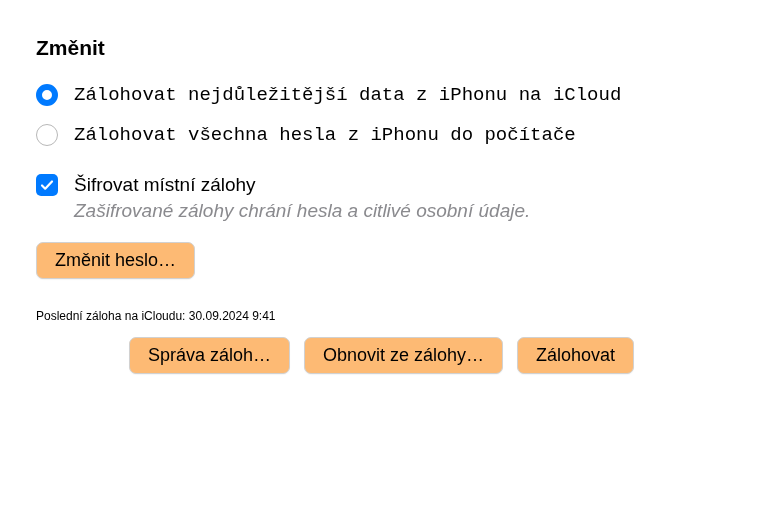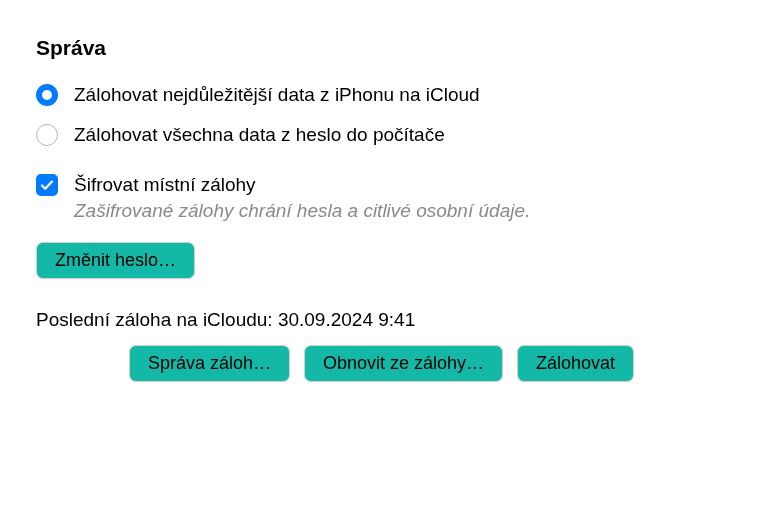--- a/index.html
+++ b/index.html
@@ -15,20 +15,21 @@
       padding: 36px 36px;
       color: #000000;
     }
     .section-title {
       font-size: 21px;
       font-weight: 700;
       margin-bottom: 24px;
     }
     .radio-group {
       margin-bottom: 28px;
+      font-family: Liberation Mono, monospace;
     }
     .radio-option {
       display: flex;
       align-items: center;
       margin-bottom: 18px;
       cursor: pointer;
     }
     .radio-circle {
       width: 22px;
       height: 22px;
@@ -87,55 +88,55 @@
       font-weight: 400;
       color: #8a8a8e;
       font-style: italic;
     }
     .btn {
       display: inline-block;
       padding: 7px 18px;
       font-size: 18px;
       font-weight: 400;
       color: #000000;
-      background: #14b8a6;
+      background: #fdba74;
       border: 1px solid #d1d1d1;
       border-radius: 7px;
       cursor: pointer;
       box-shadow: 0 1px 1px rgba(0,0,0,0.04);
     }
     .change-password-row {
       margin-top: 18px;
       margin-bottom: 30px;
     }
     .last-backup {
-      font-size: 19px;
+      font-size: 12px;
       font-weight: 400;
       color: #000000;
       margin-bottom: 14px;
     }
     .button-row {
       display: flex;
       gap: 14px;
       justify-content: center;
     }
   </style>
 </head>
 <body>
 
-<h2 class="section-title">Správa</h2>
+<h2 class="section-title">Změnit</h2>
 
 <div class="radio-group">
   <div class="radio-option">
     <span class="radio-circle selected"></span>
     <span class="radio-label">Zálohovat nejdůležitější data z iPhonu na iCloud</span>
   </div>
   <div class="radio-option">
     <span class="radio-circle unselected"></span>
-    <span class="radio-label">Zálohovat všechna data z heslo do počítače</span>
+    <span class="radio-label">Zálohovat všechna hesla z iPhonu do počítače</span>
   </div>
 </div>
 
 <div class="checkbox-row">
   <span class="checkbox">
     <svg viewBox="0 0 14 14">
       <path d="M2 7.5 L5.2 10.7 L12 3.5" stroke="#ffffff" stroke-width="2.2" fill="none" stroke-linecap="round" stroke-linejoin="round"></path>
     </svg>
   </span>
   <div class="checkbox-content">

